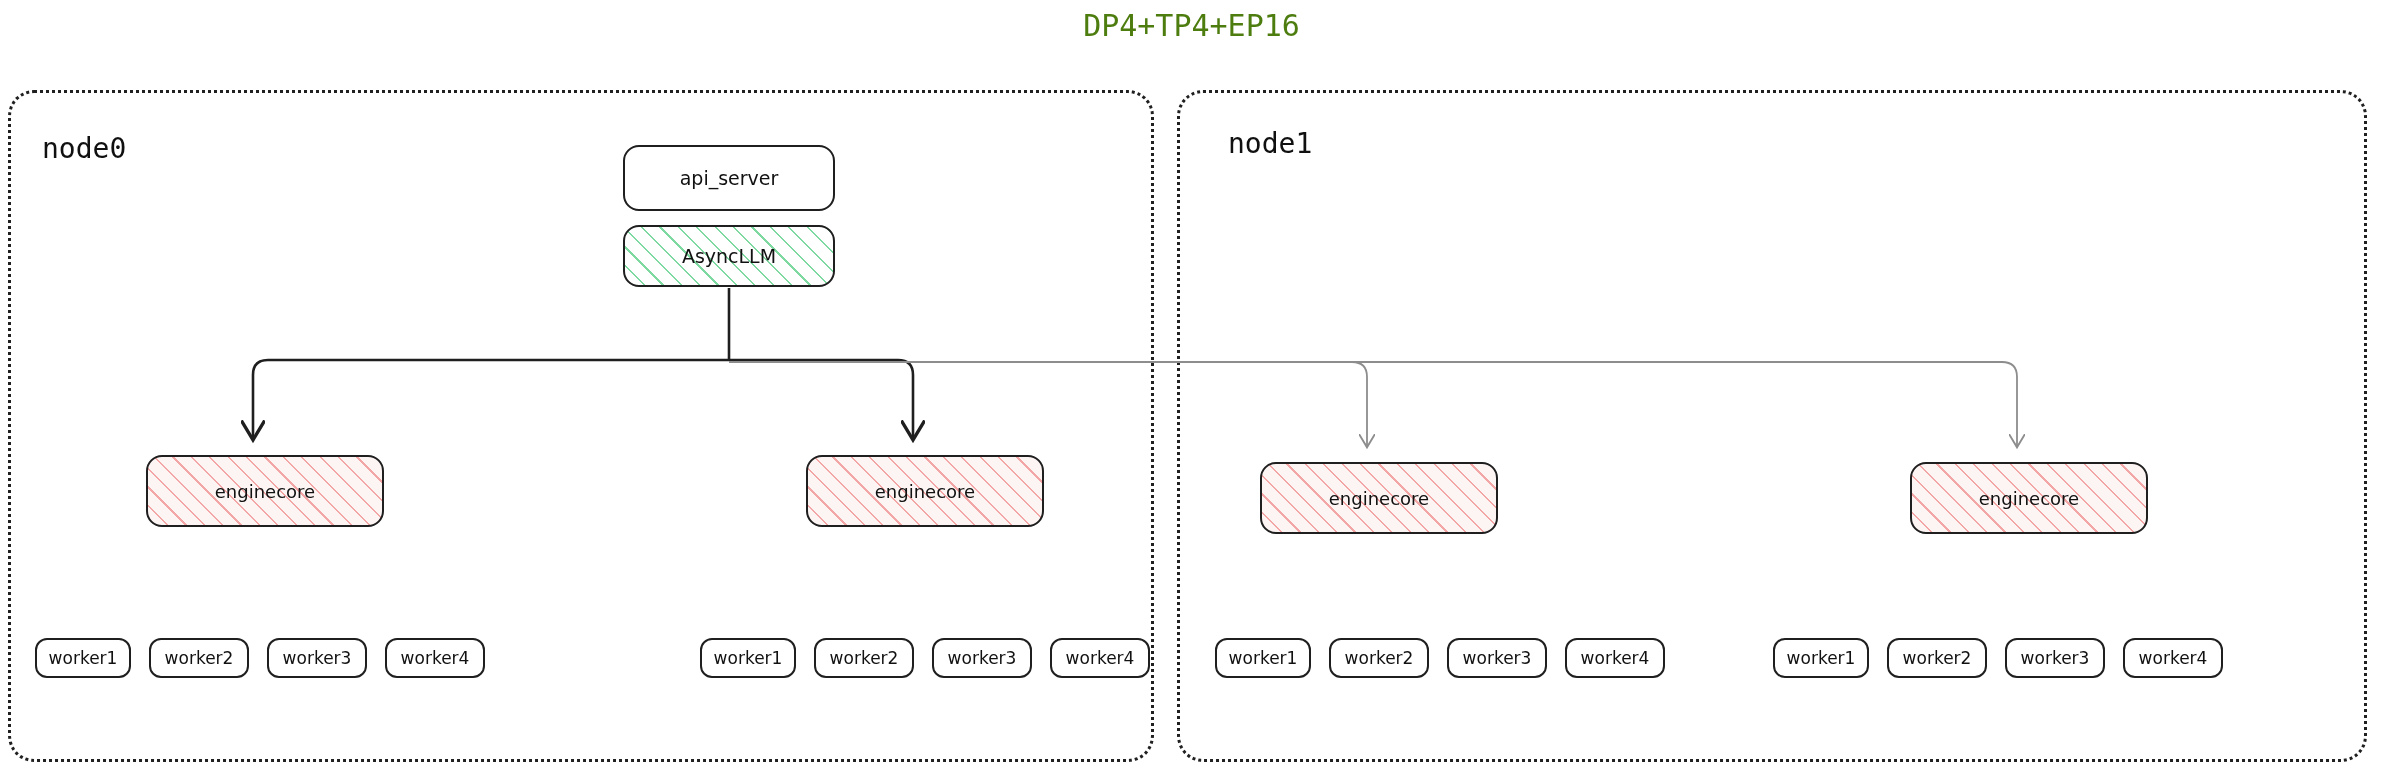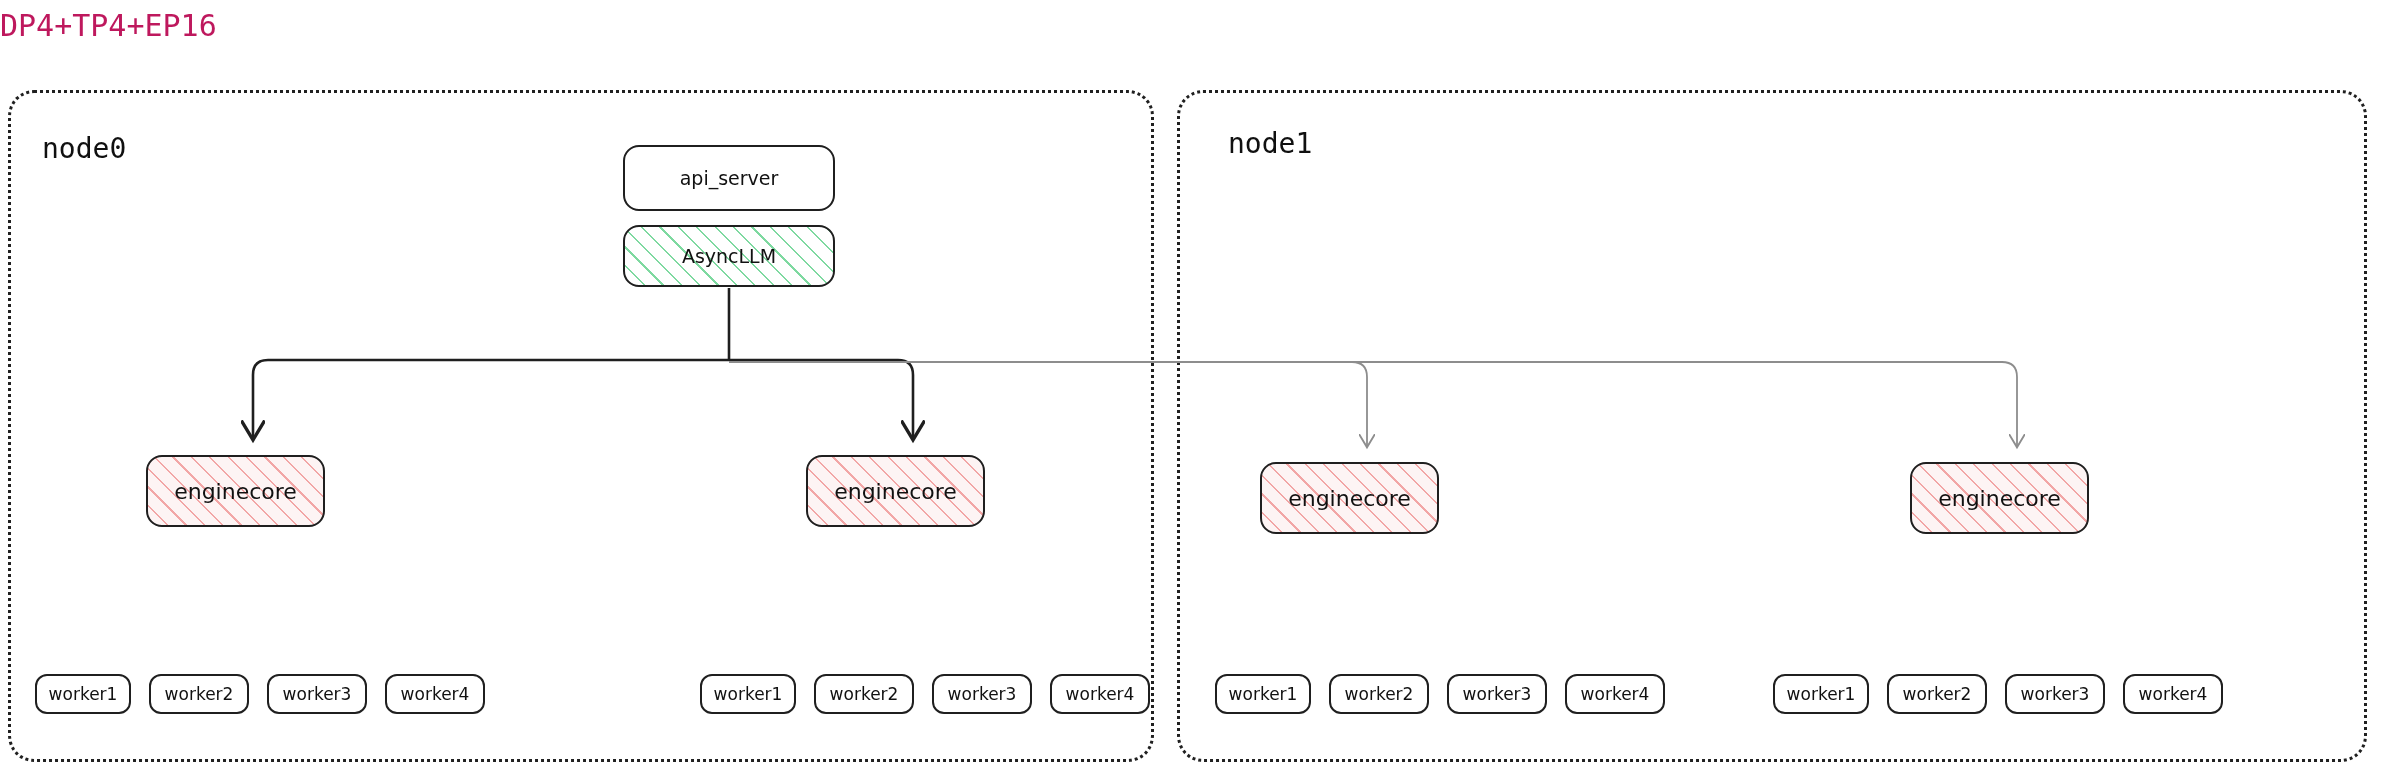--- a/index.html
+++ b/index.html
@@ -17,23 +17,24 @@
     background: #ffffff;
     overflow: hidden;
   }
 
   
   #diagram-title {
     position: absolute;
     left: 0;
     top: 8px;
     width: 2383px;
+    text-align: center;
     font-family: "DejaVu Sans Mono", monospace;
     font-size: 30px;
-    color: #be185d;
+    color: #4d7c0f;
     letter-spacing: 0px;
   }
 
   
   .node-box {
     position: absolute;
     border: 3px dotted #202020;
     border-radius: 26px;
     box-sizing: border-box;
     background: transparent;
@@ -80,44 +81,43 @@
     background-color: #ffffff;
     background-image: repeating-linear-gradient(
         45deg,
         #7ed9a0 0px, #7ed9a0 1.6px,
         rgba(255,255,255,0) 1.6px, rgba(255,255,255,0) 13px);
     text-align: right;
   }
 
   
   .enginecore {
-    width: 179px; height: 72px;
+    width: 238px; height: 72px;
     border-radius: 16px;
     border-width: 2.6px;
-    font-size: 22px;
+    font-size: 18px;
     background-color: #fdf4f4;
     background-image: repeating-linear-gradient(
         45deg,
         #f2a6a6 0px, #f2a6a6 1.6px,
         rgba(255,255,255,0) 1.6px, rgba(255,255,255,0) 13px);
   }
   #enginecore-n0-0 { left: 146px;  top: 455px; }
   #enginecore-n0-1 { left: 806px;  top: 455px; }
   #enginecore-n1-0 { left: 1260px; top: 462px; }
   #enginecore-n1-1 { left: 1910px; top: 462px; }
 
   
   .worker {
     top: 638px;
     height: 40px;
     border-radius: 12px;
     border-width: 2.2px;
     font-size: 17px;
     padding: 0 16px;
-    margin-top: 36px;
   }
 
   
   #connectors {
     position: absolute;
     left: 0; top: 0;
     width: 2383px; height: 773px;
     pointer-events: none;
   }
 </style>

